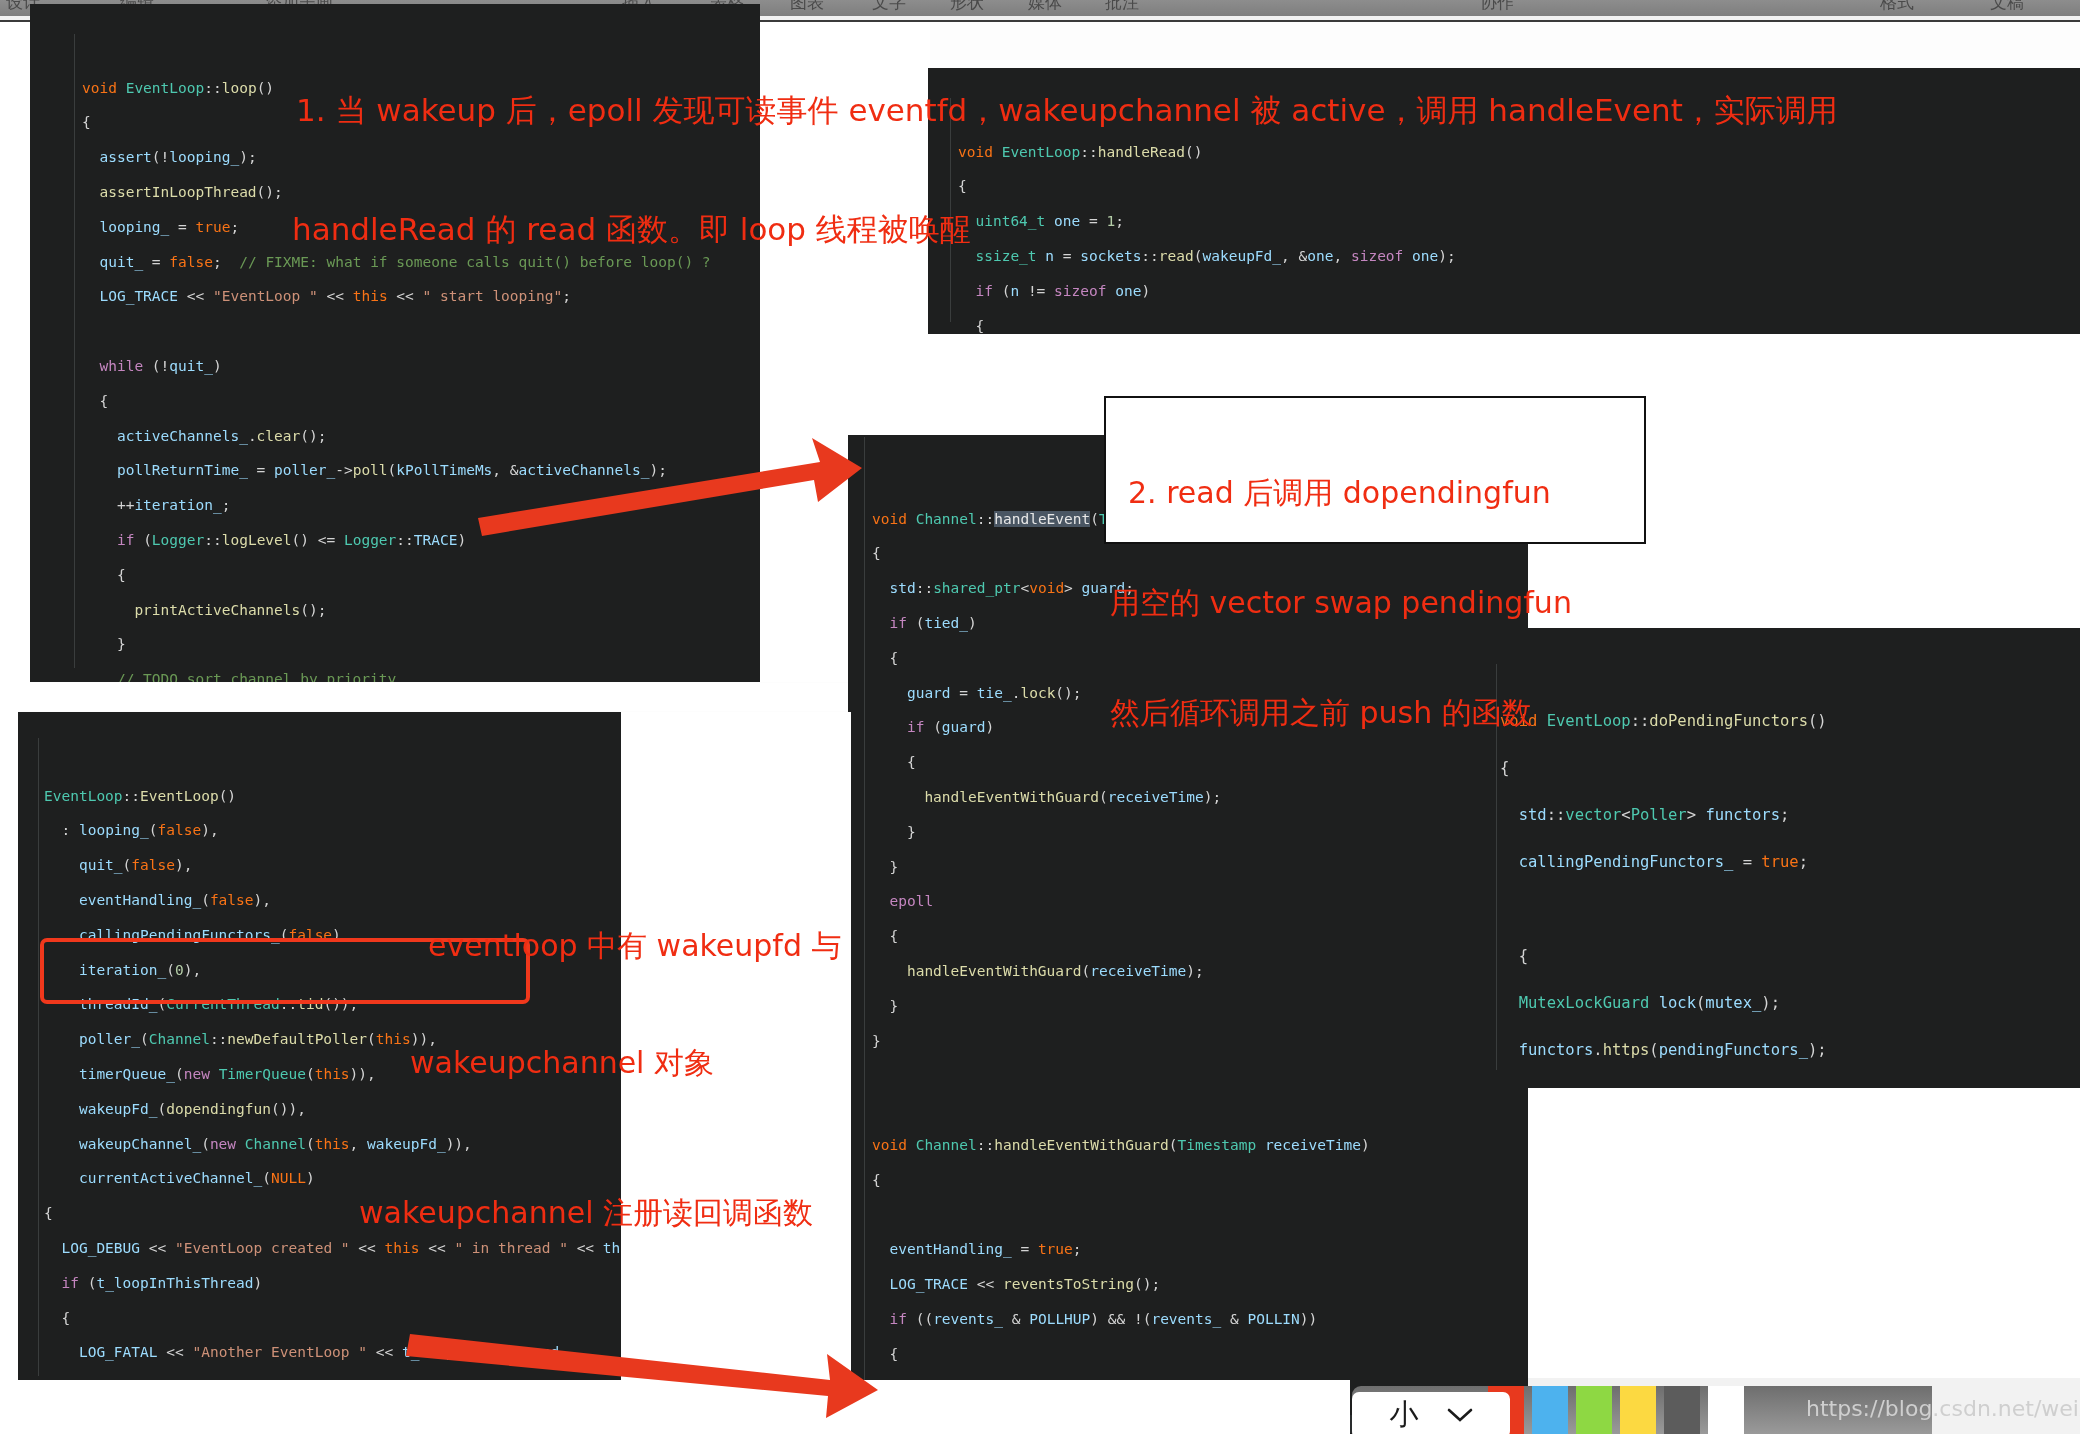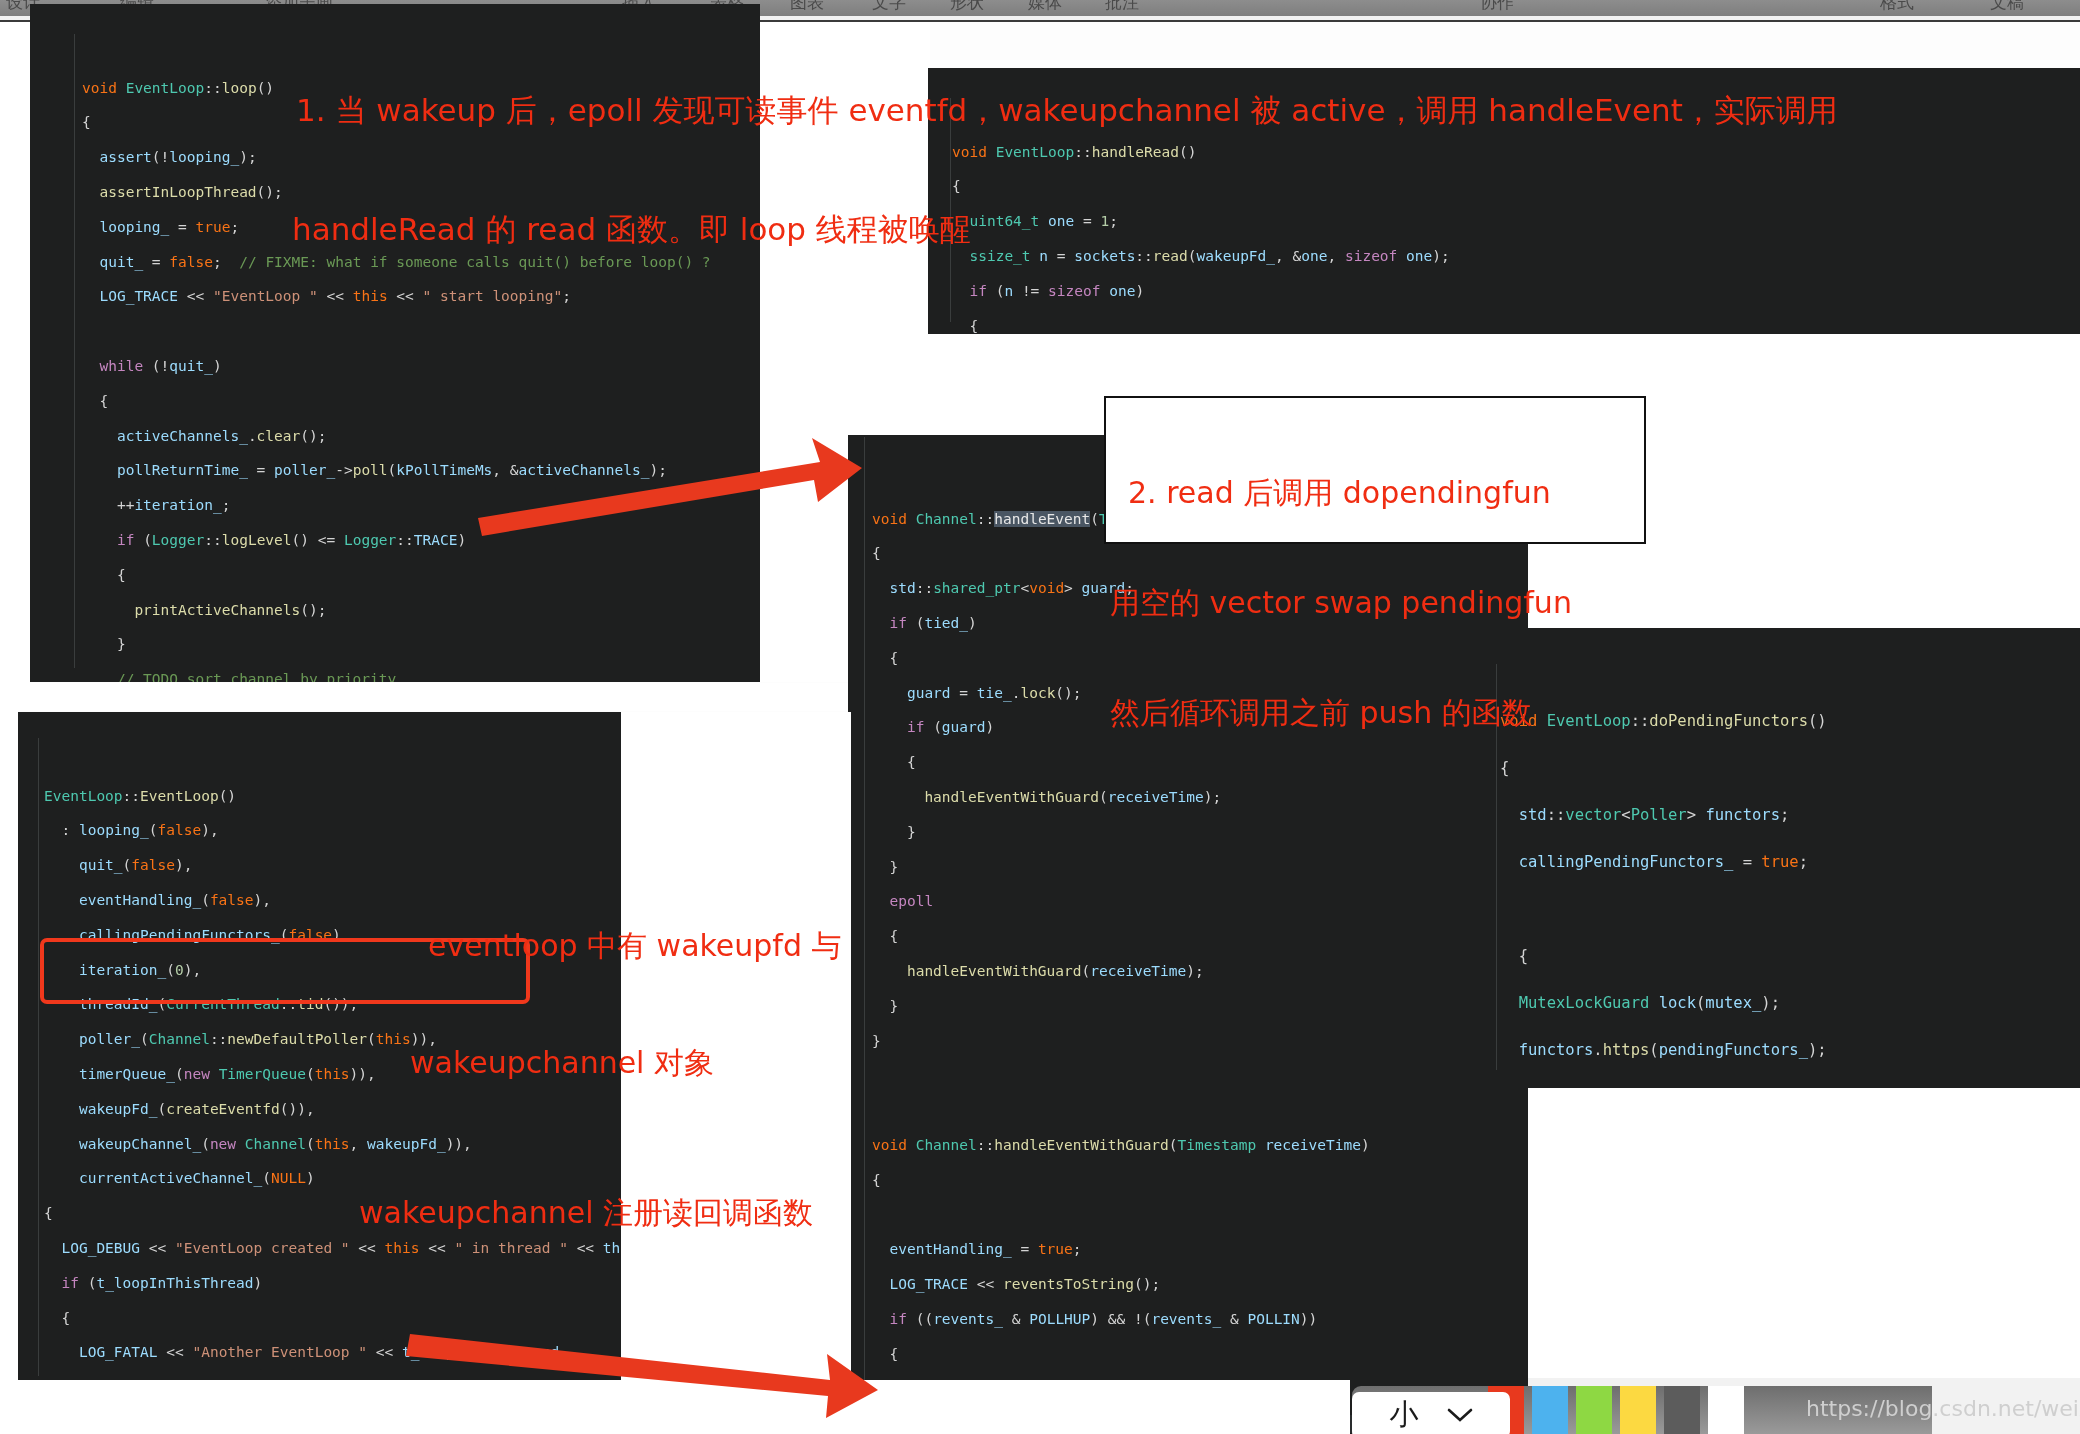--- a/index.html
+++ b/index.html
@@ -173,21 +173,21 @@
 
 
 
   </div>
 </div>
 
 <div class="paper" style="left:760px;top:22px;width:170px;height:660px;"></div>
 
 <div class="code-panel" style="left:928px;top:68px;width:1152px;height:266px;">
   <div class="gutter-bar" style="left:22px;top:30px;bottom:12px;"></div>
-  <div style="padding-left:24px;">
+  <div style="padding-left:30px;">
 <span class="ln"><span class="t-kw2">void</span> <span class="t-type">EventLoop</span><span class="t-pl">::</span><span class="t-fn">handleRead</span><span class="t-pl">()</span></span>
 <span class="ln"><span class="t-pl">{</span></span>
 <span class="ln">  <span class="t-type">uint64_t</span> <span class="t-var">one</span> <span class="t-pl">=</span> <span class="t-num">1</span><span class="t-pl">;</span></span>
 <span class="ln">  <span class="t-type">ssize_t</span> <span class="t-var">n</span> <span class="t-pl">=</span> <span class="t-var">sockets</span><span class="t-pl">::</span><span class="t-fn">read</span><span class="t-pl">(</span><span class="t-var">wakeupFd_</span><span class="t-pl">, &amp;</span><span class="t-var">one</span><span class="t-pl">,</span> <span class="t-key">sizeof</span> <span class="t-var">one</span><span class="t-pl">);</span></span>
 <span class="ln">  <span class="t-key">if</span> <span class="t-pl">(</span><span class="t-var">n</span> <span class="t-pl">!=</span> <span class="t-key">sizeof</span> <span class="t-var">one</span><span class="t-pl">)</span></span>
 <span class="ln">  <span class="t-pl">{</span></span>
 
 
 
   </div>
@@ -273,21 +273,21 @@
   <div style="padding-left:26px;">
 <span class="ln"><span class="t-type">EventLoop</span><span class="t-pl">::</span><span class="t-fn">EventLoop</span><span class="t-pl">()</span></span>
 <span class="ln">  <span class="t-pl">:</span> <span class="t-var">looping_</span><span class="t-pl">(</span><span class="t-kw2">false</span><span class="t-pl">),</span></span>
 <span class="ln">    <span class="t-var">quit_</span><span class="t-pl">(</span><span class="t-kw2">false</span><span class="t-pl">),</span></span>
 <span class="ln">    <span class="t-var">eventHandling_</span><span class="t-pl">(</span><span class="t-kw2">false</span><span class="t-pl">),</span></span>
 <span class="ln">    <span class="t-var">callingPendingFunctors_</span><span class="t-pl">(</span><span class="t-kw2">false</span><span class="t-pl">),</span></span>
 <span class="ln">    <span class="t-var">iteration_</span><span class="t-pl">(</span><span class="t-num">0</span><span class="t-pl">),</span></span>
 <span class="ln">    <span class="t-var">threadId_</span><span class="t-pl">(</span><span class="t-type">CurrentThread</span><span class="t-pl">::</span><span class="t-fn">tid</span><span class="t-pl">()),</span></span>
 <span class="ln">    <span class="t-var">poller_</span><span class="t-pl">(</span><span class="t-type">Channel</span><span class="t-pl">::</span><span class="t-fn">newDefaultPoller</span><span class="t-pl">(</span><span class="t-kw2">this</span><span class="t-pl">)),</span></span>
 <span class="ln">    <span class="t-var">timerQueue_</span><span class="t-pl">(</span><span class="t-key">new</span> <span class="t-type">TimerQueue</span><span class="t-pl">(</span><span class="t-kw2">this</span><span class="t-pl">)),</span></span>
-<span class="ln">    <span class="t-var">wakeupFd_</span><span class="t-pl">(</span><span class="t-fn">createEventfd</span><span class="t-pl">()),</span></span>
+<span class="ln">    <span class="t-var">wakeupFd_</span><span class="t-pl">(</span><span class="t-fn">dopendingfun</span><span class="t-pl">()),</span></span>
 <span class="ln">    <span class="t-var">wakeupChannel_</span><span class="t-pl">(</span><span class="t-key">new</span> <span class="t-type">Channel</span><span class="t-pl">(</span><span class="t-kw2">this</span><span class="t-pl">,</span> <span class="t-var">wakeupFd_</span><span class="t-pl">)),</span></span>
 <span class="ln">    <span class="t-var">currentActiveChannel_</span><span class="t-pl">(</span><span class="t-kw2">NULL</span><span class="t-pl">)</span></span>
 <span class="ln"><span class="t-pl">{</span></span>
 <span class="ln">  <span class="t-var">LOG_DEBUG</span> <span class="t-pl">&lt;&lt;</span> <span class="t-str">"EventLoop created "</span> <span class="t-pl">&lt;&lt;</span> <span class="t-kw2">this</span> <span class="t-pl">&lt;&lt;</span> <span class="t-str">" in thread "</span> <span class="t-pl">&lt;&lt;</span> <span class="t-var">threadId_</span><span class="t-pl">;</span></span>
 <span class="ln">  <span class="t-key">if</span> <span class="t-pl">(</span><span class="t-var">t_loopInThisThread</span><span class="t-pl">)</span></span>
 <span class="ln">  <span class="t-pl">{</span></span>
 <span class="ln">    <span class="t-var">LOG_FATAL</span> <span class="t-pl">&lt;&lt;</span> <span class="t-str">"Another EventLoop "</span> <span class="t-pl">&lt;&lt;</span> <span class="t-var">t_loopInThisThread</span></span>
 <span class="ln">              <span class="t-pl">&lt;&lt;</span> <span class="t-str">" exists in this thread "</span> <span class="t-pl">&lt;&lt;</span> <span class="t-var">threadId_</span><span class="t-pl">;</span></span>
 
 

